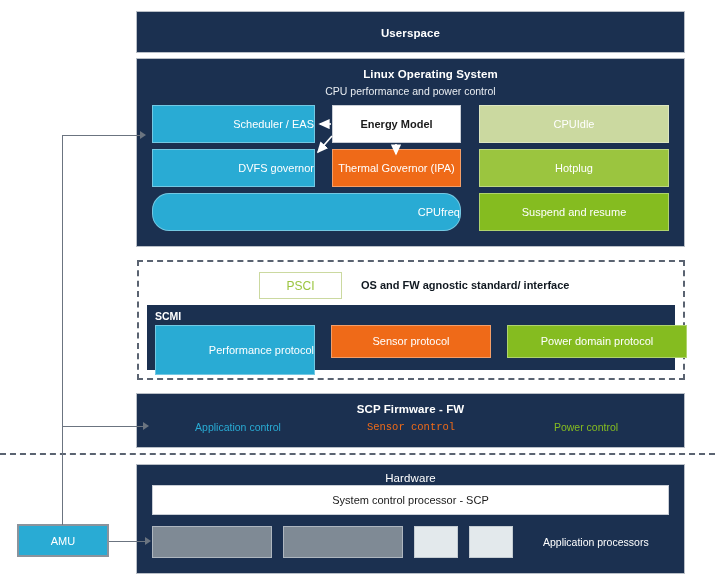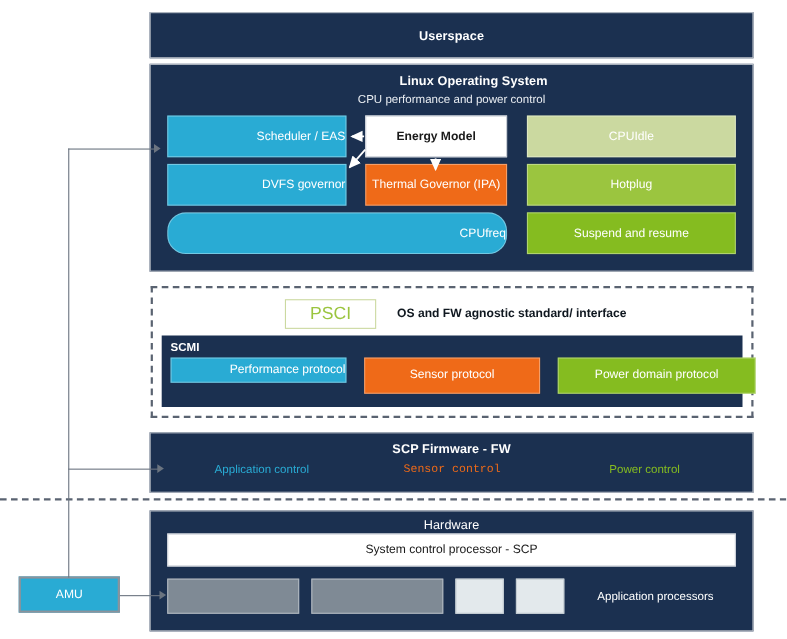--- a/index.html
+++ b/index.html
@@ -77,21 +77,21 @@
   }
   #psci-box {
     position: absolute;
     box-sizing: border-box;
     background: #ffffff;
     border: 1px solid #cbd9a0;
     display: flex;
     align-items: center;
     justify-content: center;
     color: #9bc53f;
-    font-size: 16px;
+    font-size: 12px;
   }
   #standard-label {
     position: absolute;
     color: #101820;
     font-size: 11px;
     font-weight: bold;
     white-space: nowrap;
   }
   #scmi-label {
     position: absolute;
@@ -222,21 +222,21 @@
   <div id="dashed-standard-box" style="left:137px; top:260px; width:548px; height:120px;"></div>
 
   <div id="psci-box" style="left:259px; top:272px; width:83px; height:27px;">
     <span>PSCI</span>
   </div>
   <div id="standard-label" style="left:361px; top:279px;">OS and FW agnostic standard/ interface</div>
 
   <div class="panel" id="scmi-panel" style="left:147px; top:305px; width:528px; height:65px; border:none;"></div>
   <div id="scmi-label" style="left:155px; top:310px;">SCMI</div>
 
-  <div class="blk cyan" style="left:155px; top:325px; width:160px; height:23px;">
+  <div class="blk cyan" style="left:155px; top:325px; width:160px; height:50px;">
     <span>Performance protocol</span>
   </div>
   <div class="blk orange" style="left:331px; top:325px; width:160px; height:33px;">
     <span>Sensor protocol</span>
   </div>
   <div class="blk grn" style="left:507px; top:325px; width:180px; height:33px;">
     <span>Power domain protocol</span>
   </div>
 
   <div class="panel" id="scp-fw-panel" style="left:136px; top:393px; width:549px; height:55px;">

